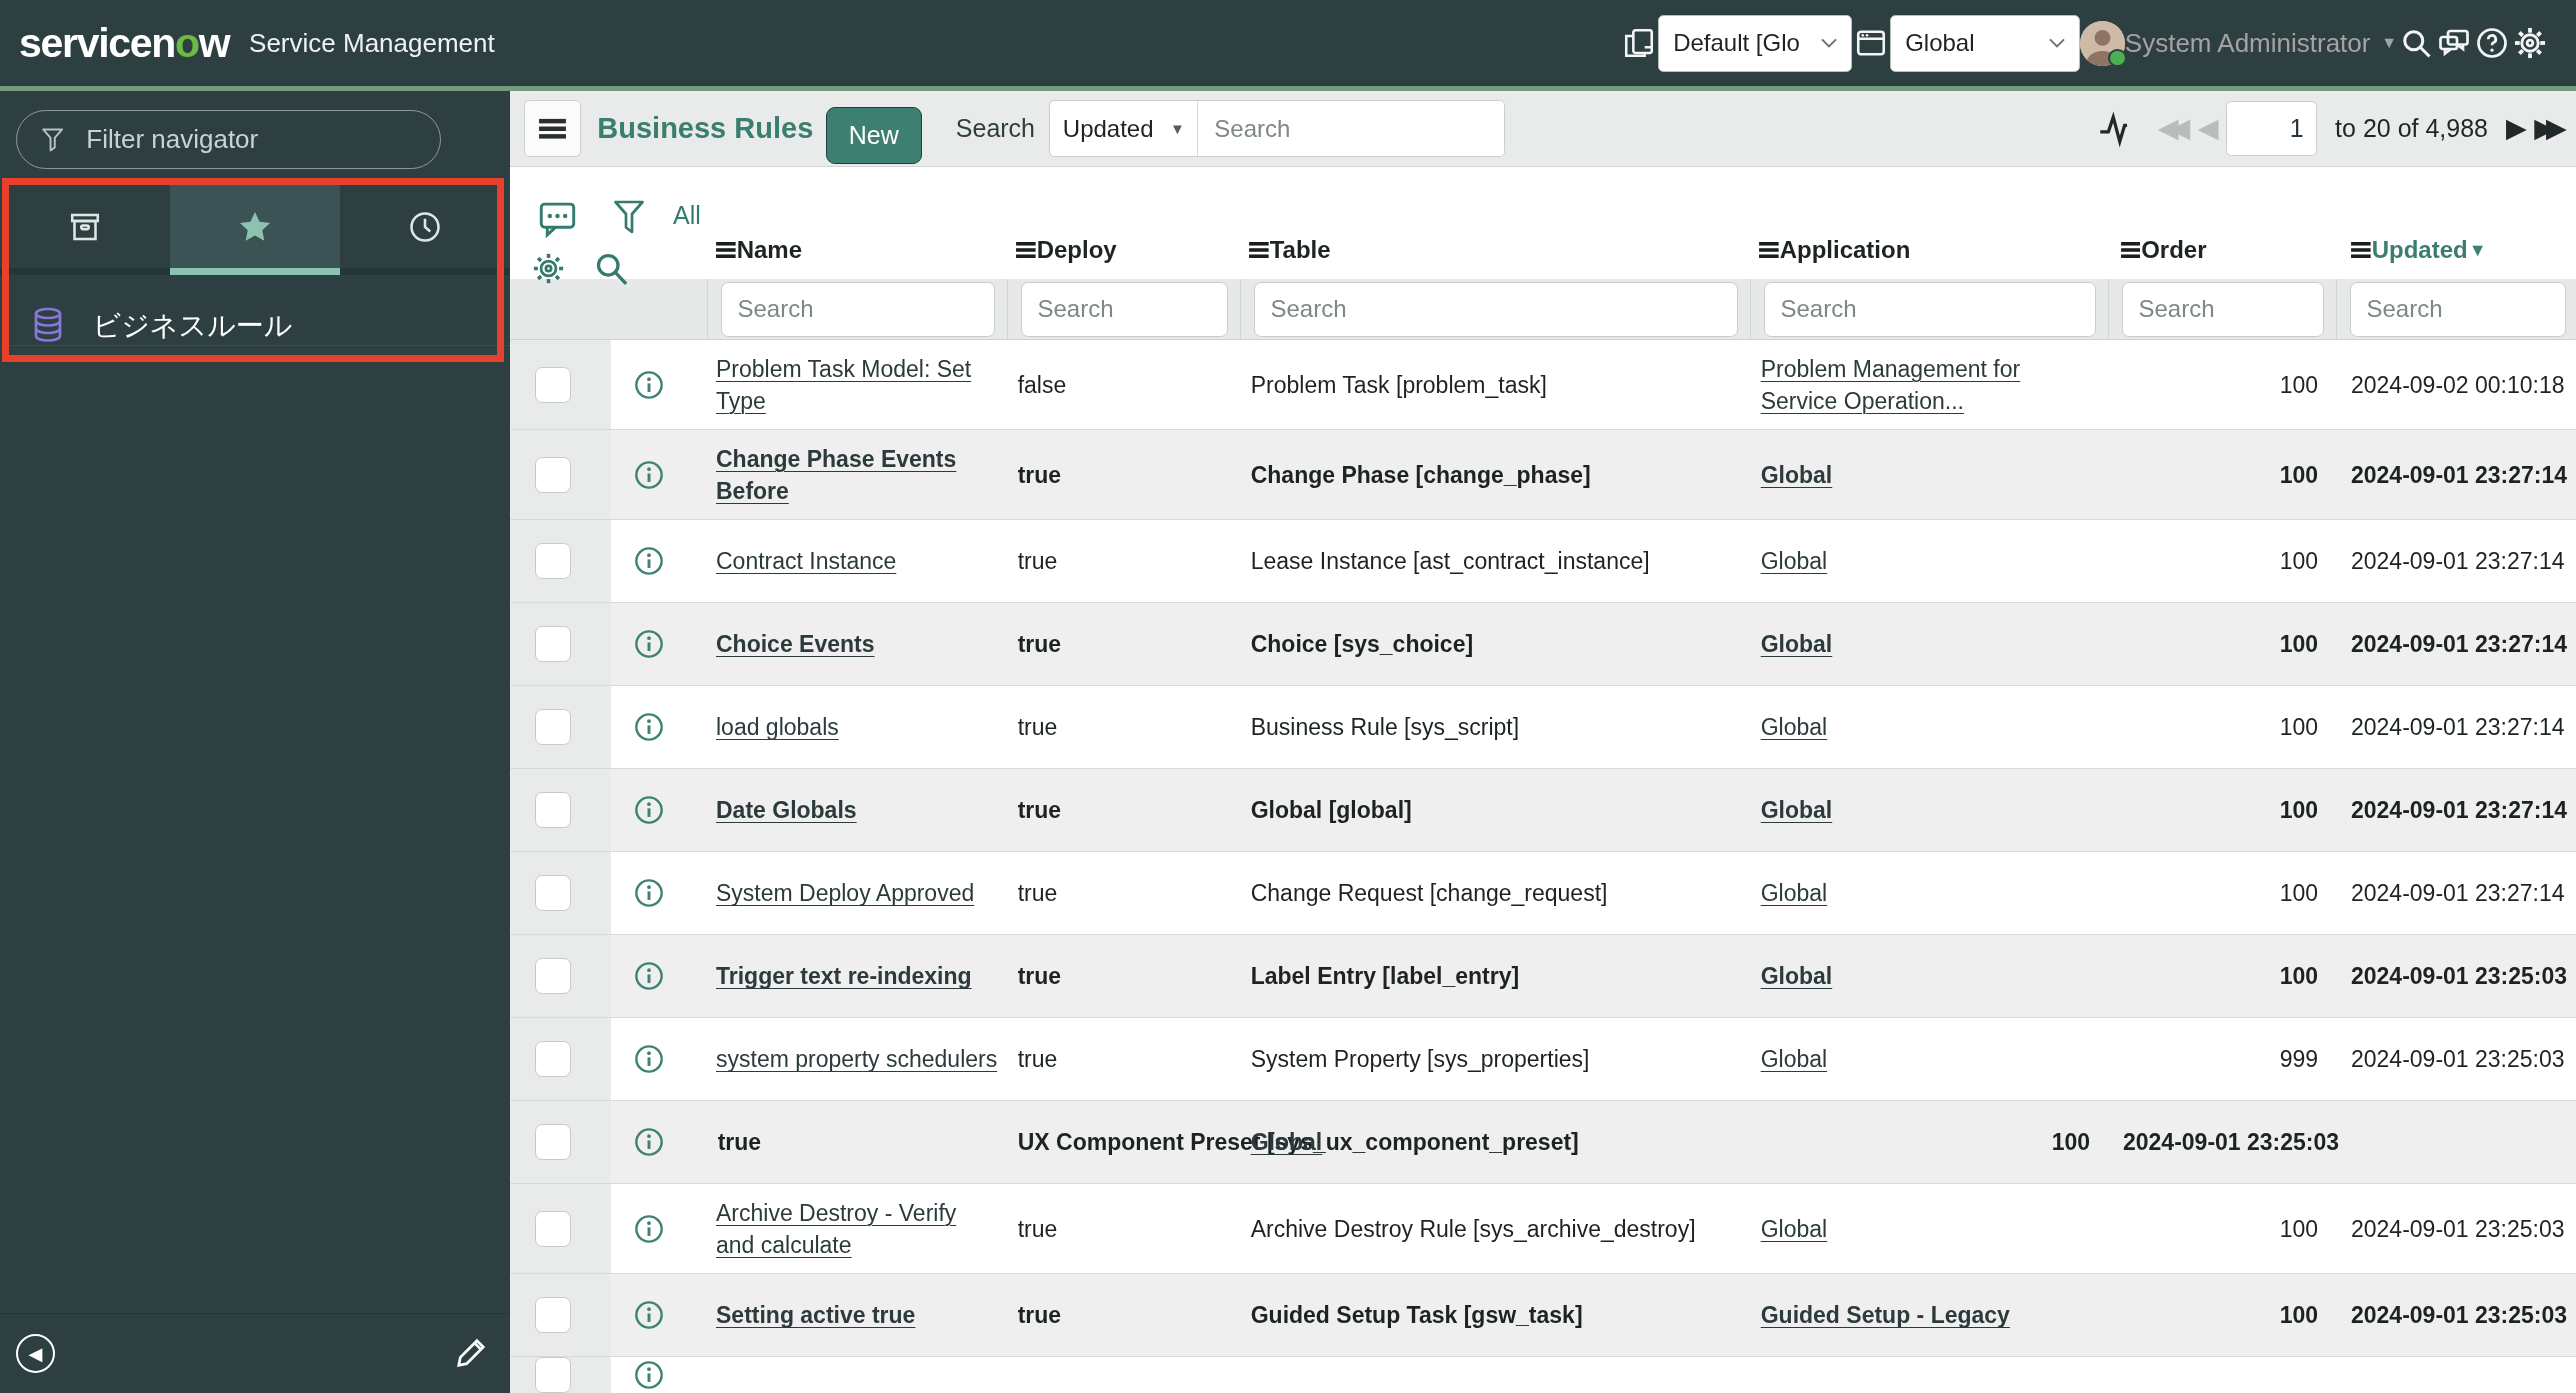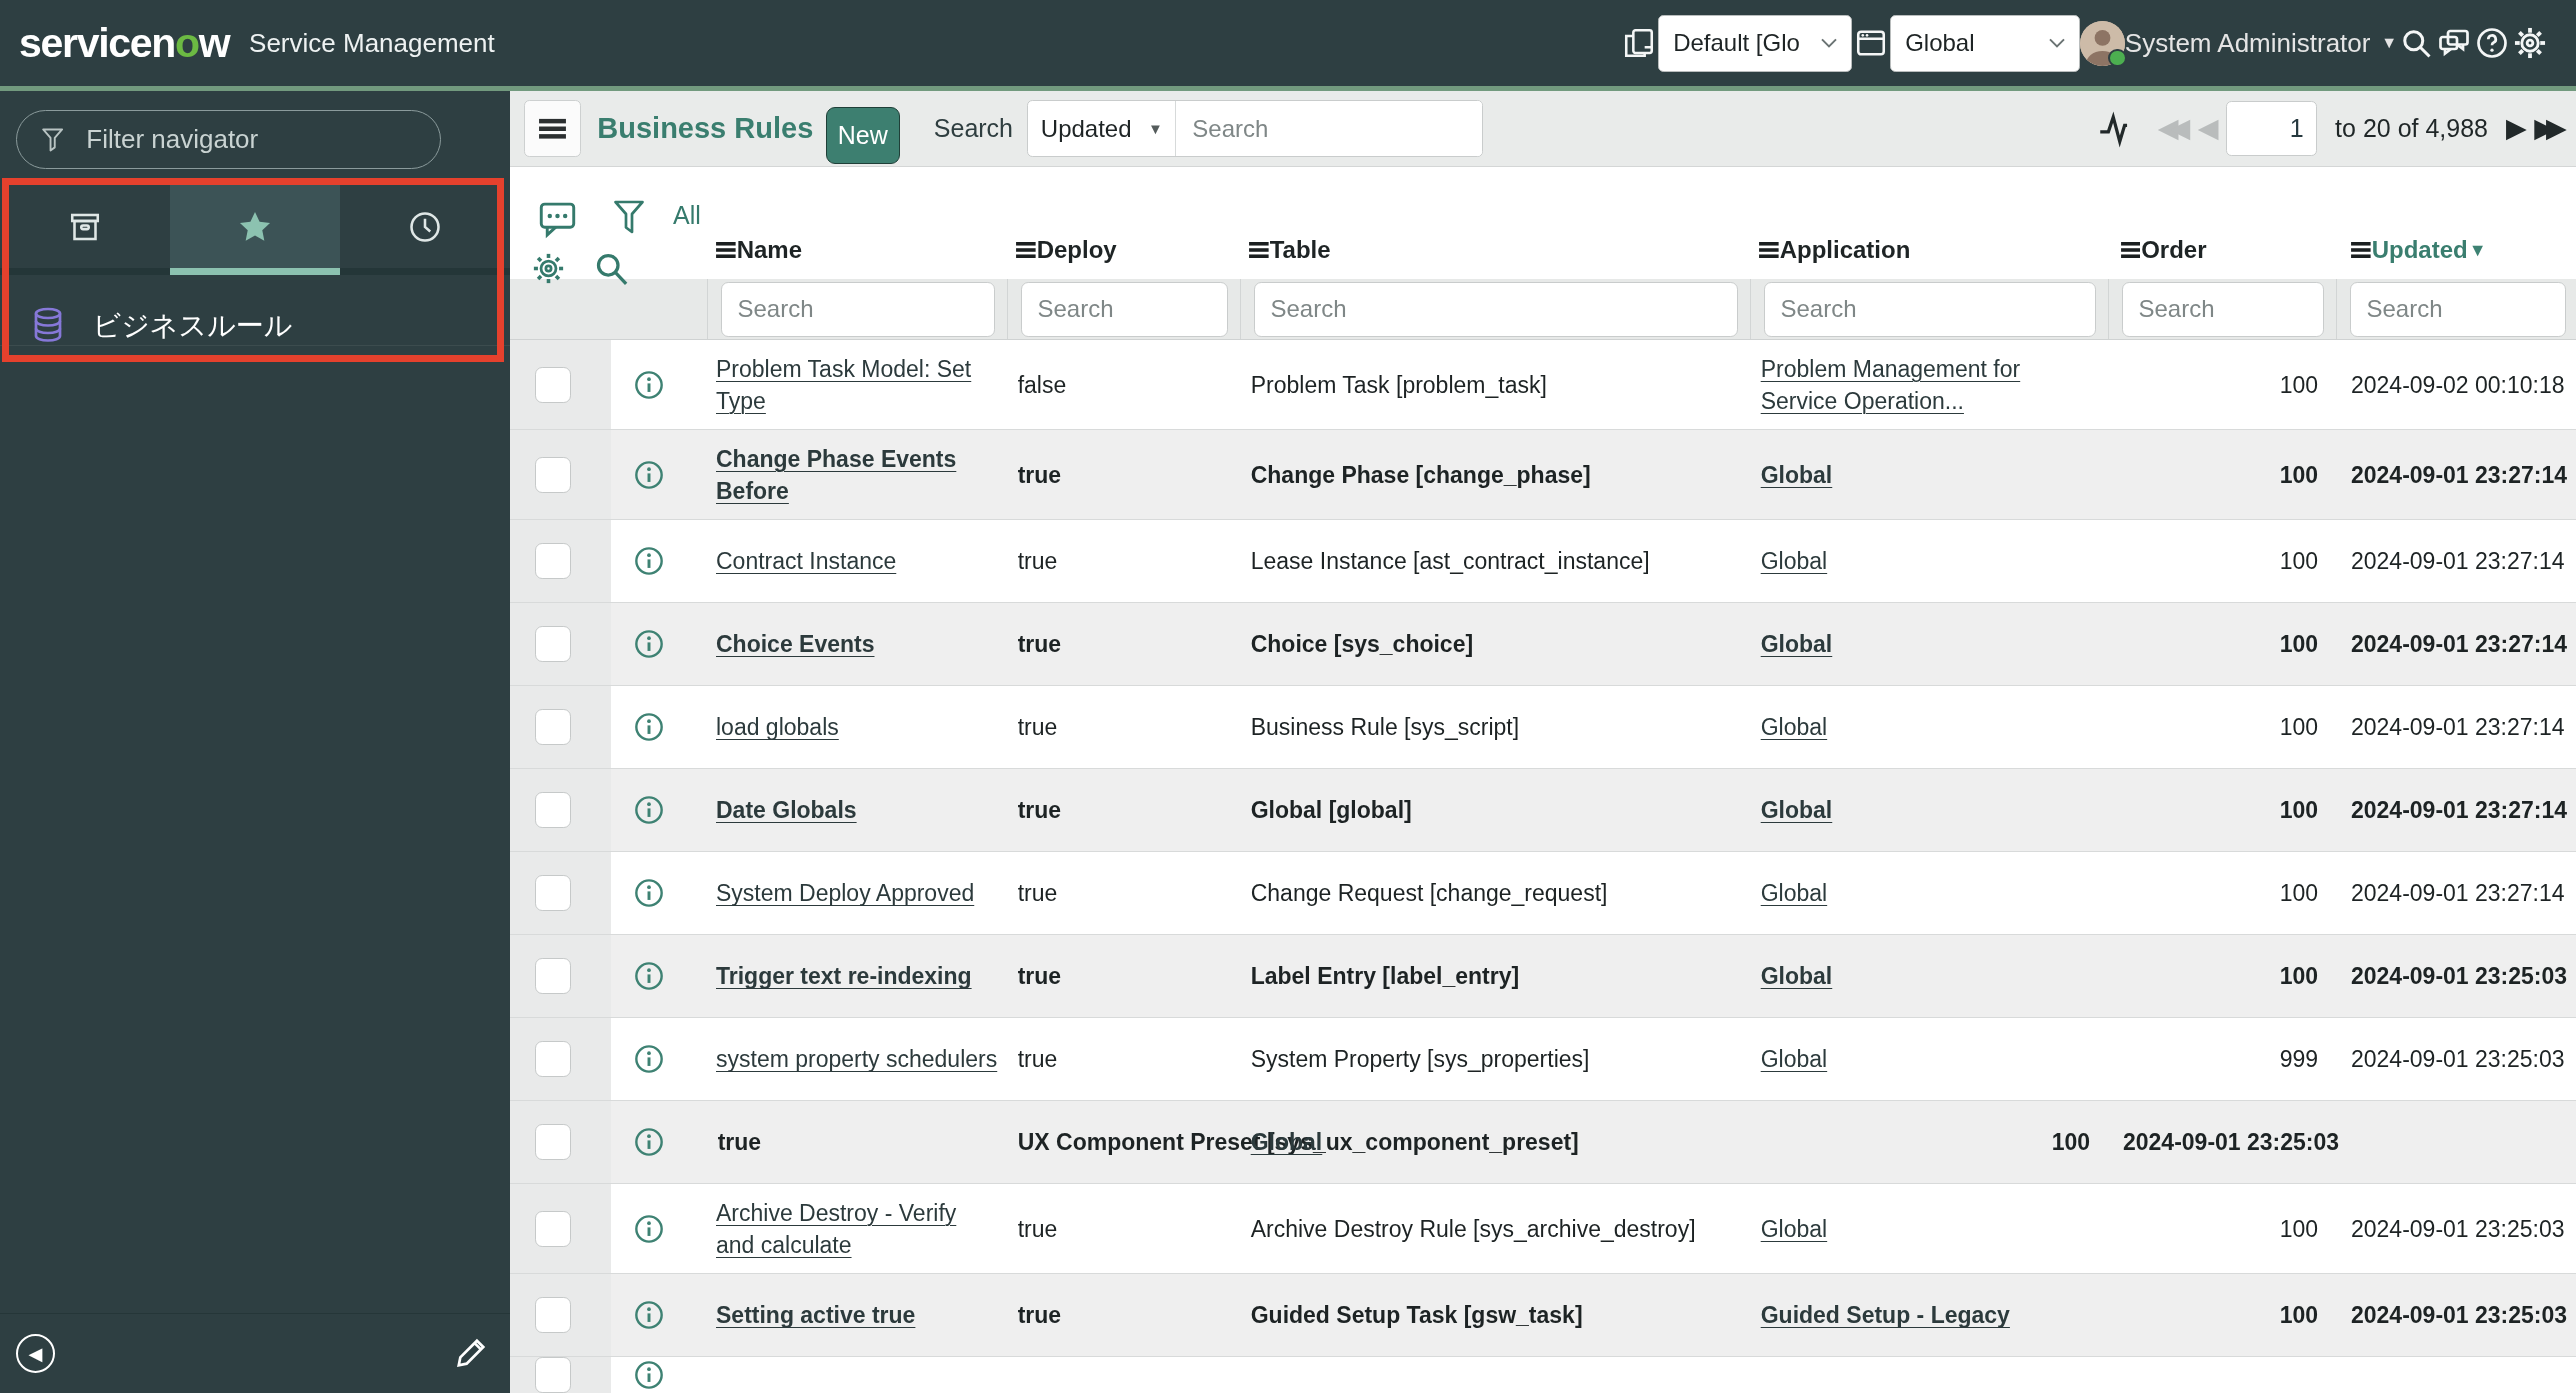--- a/index.html
+++ b/index.html
@@ -24,21 +24,21 @@
   .hdr-select{height:57px;background:#fff;border:0.9px solid #b9bdbd;border-radius:5.4px;
       display:flex;align-items:center;justify-content:space-between;color:#1e2425;
       font-size:24px;padding:0 14.3px;box-sizing:border-box;cursor:pointer;}
   .sel-updateset{width:194px;}
   .sel-scope{width:190px;}
   .chev{color:#6a7373;}
   .avatar-wrap{position:relative;width:45px;height:45px;}
   .avatar{width:45px;height:45px;border-radius:50%;background:#cdbba8;overflow:hidden;display:block;}
   .status-dot{position:absolute;right:-1.8px;bottom:-1.8px;width:14.3px;height:14.3px;border-radius:50%;
       background:#4caf50;border:2.7px solid var(--dark);}
-  .user-name{font-size:26px;display:flex;align-items:center;gap:10.7px;cursor:pointer;color:#e5e5e5;justify-content:space-between;}
+  .user-name{font-size:26px;display:flex;align-items:center;gap:10.7px;cursor:pointer;color:#a3a3a3;justify-content:space-between;}
   .caret-down{font-size:16px;line-height:1;}
   .green-line{height:5.4px;background:var(--sage);}
 
   
   .content{display:flex;height:1302px;}
 
   
   .sidebar{position:relative;width:510px;background:var(--dark);flex:none;}
   .filter-pill{position:absolute;top:19px;left:16px;width:425px;height:59px;box-sizing:border-box;
       border:1.8px solid #8b9b9c;border-radius:30px;display:flex;align-items:center;gap:19px;padding:0 23px;}
@@ -61,21 +61,21 @@
       font-size:18px;cursor:pointer;box-sizing:border-box;}
   .edit-pencil{position:absolute;right:18px;top:18px;color:#fff;cursor:pointer;}
 
   
   .main{width:2066px;display:flex;flex-direction:column;background:#fff;}
   .list-toolbar{height:86px;background:var(--gray-band);border-bottom:1.8px solid #d4d6d6;
       display:flex;align-items:center;box-sizing:border-box;padding:0 19.7px 0 14.3px;}
   .btn-square{width:57px;height:57px;background:#fbfbfb;border:1.8px solid #cdd0d0;border-radius:5.4px;
       display:flex;align-items:center;justify-content:center;cursor:pointer;box-sizing:border-box;color:#2b2f30;}
   .list-title{color:var(--teal);font-size:29px;font-weight:600;margin-left:16px;}
-  .btn-new{margin-left:12.5px;height:57px;padding:0 11px;background:#3d7f70;border:1.8px solid #1f3f38;
+  .btn-new{margin-left:12.5px;height:57px;padding:0 22px;background:#3d7f70;border:1.8px solid #1f3f38;
       border-radius:9px;color:#fff;font-size:25px;display:flex;align-items:center;cursor:pointer;box-sizing:border-box;margin-top:14px;}
   .search-label{margin-left:34px;font-size:25px;color:#2f3e40;}
   .search-combo{margin-left:14.3px;height:57px;background:#fff;border:1.8px solid var(--input-border);
       border-radius:5.4px;display:flex;align-items:stretch;box-sizing:border-box;overflow:hidden;}
   .combo-select{width:148px;display:flex;align-items:center;justify-content:space-between;
       padding:0 12.5px;font-size:24px;color:#1e2425;cursor:pointer;border-right:1.8px solid #d7dada;box-sizing:border-box;}
   .combo-select .sort-tri{font-size:15px;color:#555c5c;}
   .combo-input{width:274px;border:none;outline:none;font-size:24px;padding:0 16px;font-family:inherit;color:var(--txt);}
   .combo-input::placeholder{color:var(--ph);}
   .paging{margin-left:auto;display:flex;align-items:center;gap:18px;}

